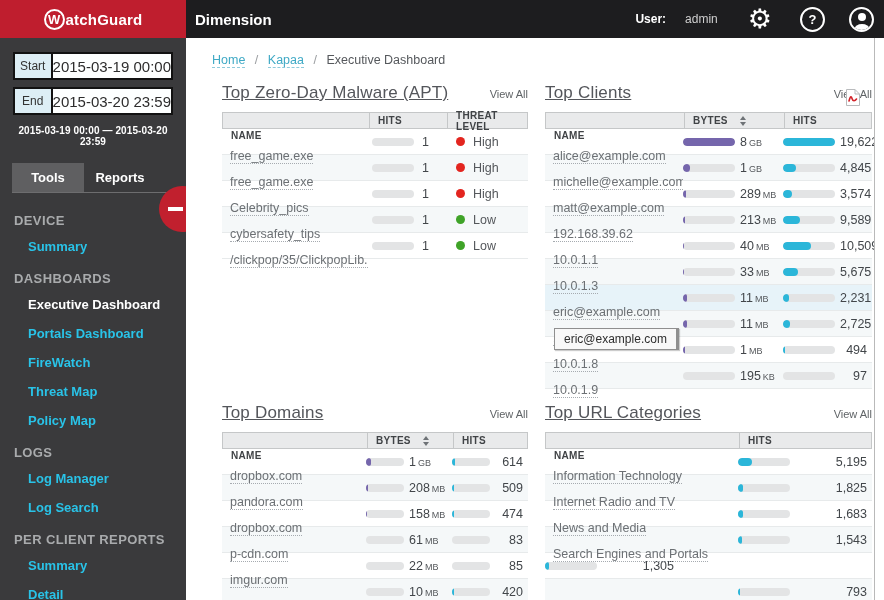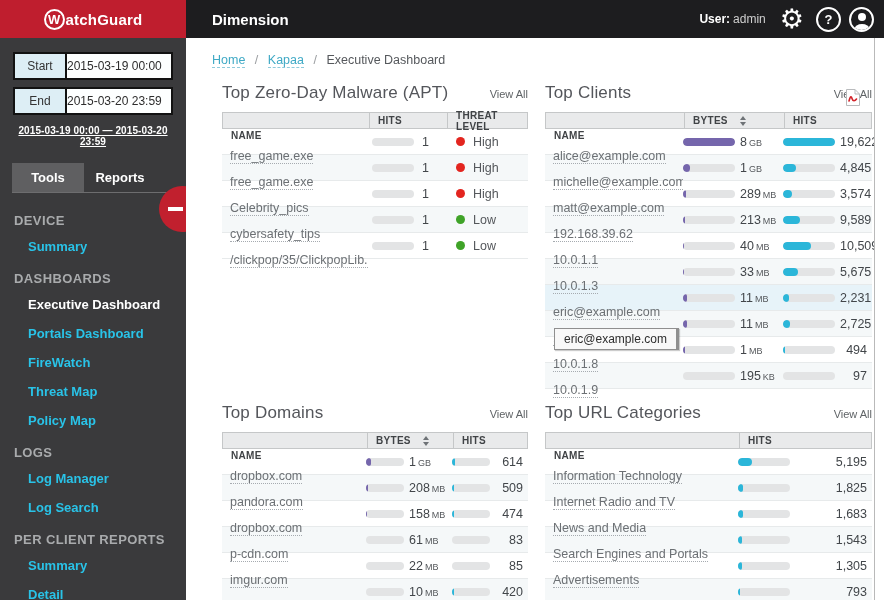--- a/index.html
+++ b/index.html
@@ -4,58 +4,58 @@
 <style>
   * { margin:0; padding:0; box-sizing:border-box; }
   body { font-family:"Liberation Sans", sans-serif; background:#fff; }
   .app { position:relative; width:884px; height:600px; overflow:hidden; background:#fff; outline:1px solid #b7b7b7; }
 
   
   .topbar { position:absolute; top:0; left:0; width:884px; height:38px; background:#1d1d1f; z-index:10; }
   .logo-area { position:absolute; top:0; left:0; width:186px; height:38px; background:#bf1e2e; display:flex; align-items:center; justify-content:center; color:#fff; }
   .logo-w { display:inline-flex; align-items:center; justify-content:center; width:21px; height:21px; border:2px solid #fff; border-radius:50%; font-weight:bold; font-size:13px; margin-right:1px; }
   .logo-text { font-weight:bold; font-size:15px; letter-spacing:.2px; }
-  .app-title { position:absolute; left:212px; top:0; height:38px; display:flex; align-items:center; color:#fff; font-size:15px; font-weight:bold; }
-  .user-area { position:absolute; right:10px; top:0; height:38px; display:flex; align-items:center; gap:8px; }
+  .app-title { position:absolute; left:195px; top:0; height:38px; display:flex; align-items:center; color:#fff; font-size:15px; font-weight:bold; }
+  .user-area { position:absolute; right:10px; top:0; height:38px; display:flex; align-items:center; gap:24px; }
   .user-label { color:#fff; font-weight:bold; font-size:12px; }
   .user-name { color:#cfcfcf; font-size:12px; margin-left:-5px; }
   .gear { color:#fff; font-size:27px; line-height:1; margin:0 4px 0 6px; cursor:pointer; }
   .ring-icon { width:25px; height:25px; border:2px solid #fff; border-radius:50%; display:flex; align-items:center; justify-content:center; color:#fff; font-size:13px; font-weight:bold; cursor:pointer; }
   .ring-icon.person { overflow:hidden; position:relative; }
   .person-head { position:absolute; top:4px; left:50%; transform:translateX(-50%); width:8px; height:8px; background:#fff; border-radius:50%; }
   .person-body { position:absolute; bottom:-4px; left:50%; transform:translateX(-50%); width:15px; height:10px; background:#fff; border-radius:50% 50% 0 0; }
 
   
   .sidebar { position:absolute; top:38px; left:0; width:186px; bottom:0; background:#3a3a3c; overflow:hidden; z-index:5; }
   .date-box { padding:14px 13px 0 13px; }
   .date-field { display:flex; border:2px solid #121212; margin-bottom:7px; height:28px; }
   .date-field .lbl { width:52px; background:#ddeef5; color:#333; font-size:12px; display:flex; align-items:center; justify-content:center; border-right:2px solid #121212; }
-  .date-field .val { flex:1; background:#fdffff; color:#2d2d2d; font-size:12px; display:flex; align-items:center; padding-left:0; }
-  .range-text { color:#fff; font-weight:bold; font-size:10px; text-align:center; padding:3px 0 0 0; letter-spacing:.1px;text-decoration:underline; }
+  .date-field .val { flex:1; background:#fdffff; color:#2d2d2d; font-size:15px; display:flex; align-items:center; padding-left:0; }
+  .range-text { color:#fff; font-weight:bold; font-size:10px; text-align:center; padding:3px 0 0 0; letter-spacing:.1px; }
   .tabs { display:flex; margin:16px 12px 0 12px; border-bottom:1px solid #6d6d6f; }
   .tab { color:#fff; font-size:13px; font-weight:bold; padding:7px 0; width:72px; text-align:center; cursor:pointer; }
   .tab.active { background:#5f5f61; }
   .side-section { margin-top:10px; }
   .side-title { color:#a9abad; font-size:13px; font-weight:bold; letter-spacing:.4px; padding:10px 14px 4px 14px; }
   .side-item { display:block; color:#29c3e8; font-size:13px; font-weight:bold; padding:7px 0 7px 28px; text-decoration:none; cursor:pointer; }
   .side-item.active { color:#fff; }
   .collapse-btn { position:absolute; top:148px; right:-19px; width:46px; height:46px; border-radius:50%; background:#c1202e; display:flex; align-items:center; justify-content:center; cursor:pointer; }
   .collapse-btn .minus { width:15px; height:4px; background:#fff; margin-right:14px; }
 
   
   .content { position:absolute; top:38px; left:186px; width:689px; bottom:0; background:#fff; border-right:1px solid #b9b9b9; overflow:hidden; }
   .breadcrumb { padding:15px 0 0 26px; font-size:12.5px; color:#85888b; }
   .breadcrumb a { color:#3fa9c5; text-decoration:none; border-bottom:1px dashed #8fcbdc; cursor:pointer; }
   .breadcrumb .sep { margin:0 6px; color:#9a9da0; }
   .breadcrumb .current { color:#55585c; }
   .pdf-icon { position:absolute; top:50px; right:13px; cursor:pointer; }
 
   .panel-grid { display:grid; grid-template-columns:306px 327px; column-gap:17px; row-gap:14px; margin:16px 0 0 36px; }
   .panel-head { display:flex; justify-content:space-between; align-items:baseline; margin-bottom:9px; }
-  .panel-title { font-size:17px; font-weight:500; color:#54565b; letter-spacing:.2px; }
+  .panel-title { font-size:17px; font-weight:500; color:#54565b; letter-spacing:.2px;text-decoration:underline; }
   .view-all { font-size:11px; color:#5f6366; text-decoration:none; cursor:pointer; }
 
   .thead { display:flex; align-items:center; background:#e9eaeb; border:1px solid #c5c7c8; height:17px; }
   .hcell { display:flex; align-items:center; height:100%; padding-left:8px; font-size:10px; font-weight:bold; color:#404346; letter-spacing:.3px; }
   .hcell + .hcell { border-left:1px solid #c5c7c8; }
   .sort { display:inline-flex; flex-direction:column; gap:2px; margin-left:7px; }
   .sort i { width:0; height:0; border-left:3px solid transparent; border-right:3px solid transparent; }
   .sort .up { border-bottom:4px solid #6e7276; }
   .sort .dn { border-top:4px solid #6e7276; }
 
@@ -649,23 +649,20 @@
                 <a class="rowlink">Search Engines and Portals</a>
               </div>
               <div class="cell c-hits">
                 <span class="bar">
                   <span class="fill cyan" style="width: 8%;"></span>
                 </span>
                 <span class="num num-right">1,543</span>
               </div>
             </div>
             <div class="trow">
-              <div class="cell c-name">
-                <a class="rowlink">Advertisements</a>
-              </div>
               <div class="cell c-hits">
                 <span class="bar">
                   <span class="fill cyan" style="width: 7%;"></span>
                 </span>
                 <span class="num num-right">1,305</span>
               </div>
             </div>
             <div class="trow alt">
               <div class="cell c-name">
                 <a class="rowlink">Personal Network Storage and Backup</a>

